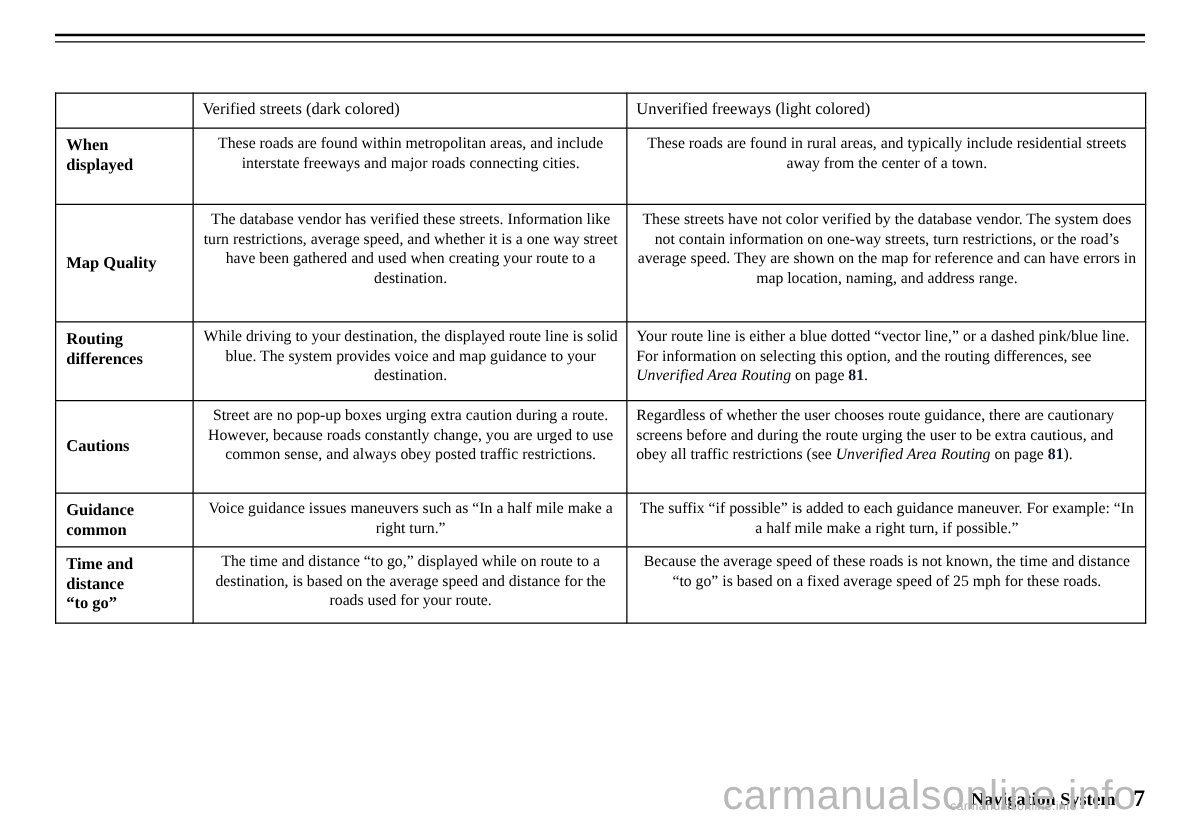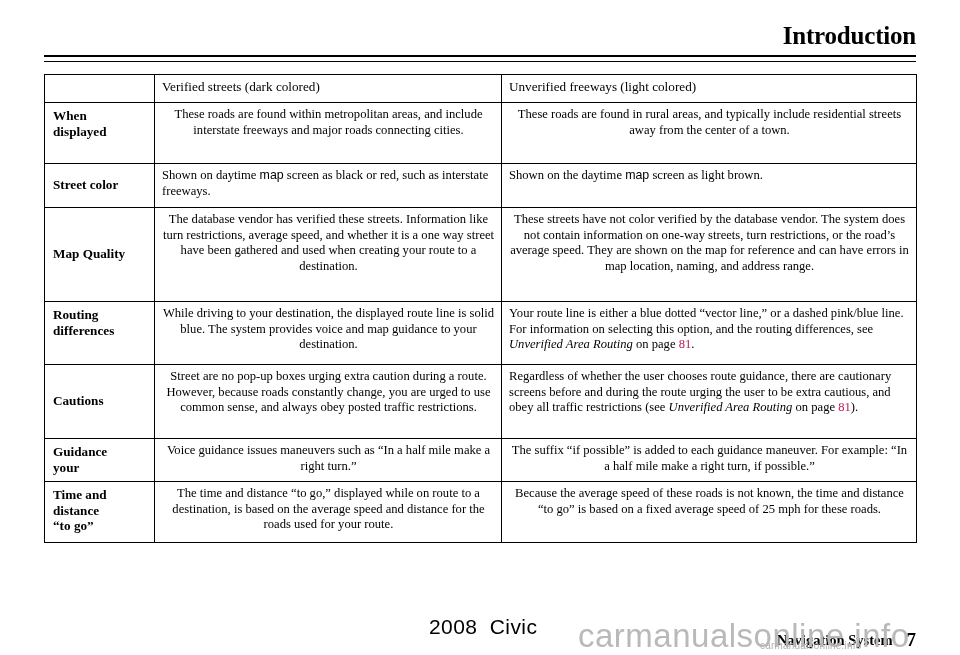--- a/index.html
+++ b/index.html
@@ -76,21 +76,21 @@
     line-height: 15.5px;
     vertical-align: middle;
     padding-left: 8px;
     margin-left: 23px;
   }
   tbody td.row-label.top-align { vertical-align: top; padding-top: 5px; }
 
   .cell-text { display: block; text-align: center; }
   .sans { font-family: "Liberation Sans", "DejaVu Sans", sans-serif; font-size: 12.4px; }
   .ital { font-style: italic; }
-  .pagenum { color: #be185d; }
+  .pagenum { color: #0f172a; font-weight: bold; }
 
   
   .r-when      td { height: 50px; }
   .r-color     td { height: 34px; }
   .r-quality   td { height: 84px; }
   .r-routing   td { height: 52px; }
   .r-cautions  td { height: 64px; }
   .r-guidance  td { height: 32px; }
   .r-time      td { height: 50px; }
 
@@ -146,21 +146,20 @@
     color: #b0b0b0;
     letter-spacing: 0.2px;
     white-space: nowrap;
     pointer-events: none;
   }
 </style>
 </head>
 <body>
 
 <div class="page-header">
-  <div class="page-header-title">Introduction</div>
   <div class="header-rule"></div>
 </div>
 
 <table class="spec-table">
   <colgroup>
     <col class="col-label">
     <col class="col-verified">
     <col class="col-unverified">
   </colgroup>
   <thead>
@@ -178,29 +177,20 @@
         <span>displayed</span>
       </td>
       <td>
         <span class="cell-text">These roads are found within metropolitan areas, and include interstate freeways and major roads connecting cities.</span>
       </td>
       <td>
         <span class="cell-text">These roads are found in rural areas, and typically include residential streets away from the center of a town.</span>
       </td>
     </tr>
 
-    <tr class="r-color">
-      <td class="row-label">Street color</td>
-      <td>
-        <span>Shown on daytime </span><span class="sans">map</span><span> screen as black or red, such as interstate freeways.</span>
-      </td>
-      <td>
-        <span>Shown on the daytime </span><span class="sans">map</span><span> screen as light brown.</span>
-      </td>
-    </tr>
 
     <tr class="r-quality">
       <td class="row-label">Map Quality</td>
       <td>
         <span class="cell-text">The database vendor has verified these streets. Information like turn restrictions, average speed, and whether it is a one way street have been gathered and used when creating your route to a destination.</span>
       </td>
       <td>
         <span class="cell-text">These streets have not color verified by the database vendor. The system does not contain information on one-way streets, turn restrictions, or the road’s average speed. They are shown on the map for reference and can have errors in map location, naming, and address range.</span>
       </td>
     </tr>
@@ -224,21 +214,21 @@
         <span class="cell-text">Street are no pop-up boxes urging extra caution during a route. However, because roads constantly change, you are urged to use common sense, and always obey posted traffic restrictions.</span>
       </td>
       <td>
         <span>Regardless of whether the user chooses route guidance, there are cautionary screens before and during the route urging the user to be extra cautious, and obey all traffic restrictions (see </span><span class="ital">Unverified Area Routing</span><span> on page </span><span class="pagenum">81</span><span>).</span>
       </td>
     </tr>
 
     <tr class="r-guidance">
       <td class="row-label top-align">
         <span>Guidance</span><br>
-        <span>your</span>
+        <span>common</span>
       </td>
       <td>
         <span class="cell-text">Voice guidance issues maneuvers such as “In a half mile make a right turn.”</span>
       </td>
       <td>
         <span class="cell-text">The suffix “if possible” is added to each guidance maneuver. For example: “In a half mile make a right turn, if possible.”</span>
       </td>
     </tr>
 
     <tr class="r-time">
@@ -252,20 +242,19 @@
       </td>
       <td>
         <span class="cell-text">Because the average speed of these roads is not known, the time and distance “to go” is based on a fixed average speed of 25 mph for these roads.</span>
       </td>
     </tr>
 
   </tbody>
 </table>
 
 <div class="footer">
-  <div class="footer-model">2008  Civic</div>
   <div class="footer-right">
     <span>Navigation System</span><span class="pg">7</span>
   </div>
 </div>
 
 <div class="watermark-big">carmanualsonline.info</div>
 <div class="watermark-small">carmanualsonline.info</div>
 
 </body></html>

